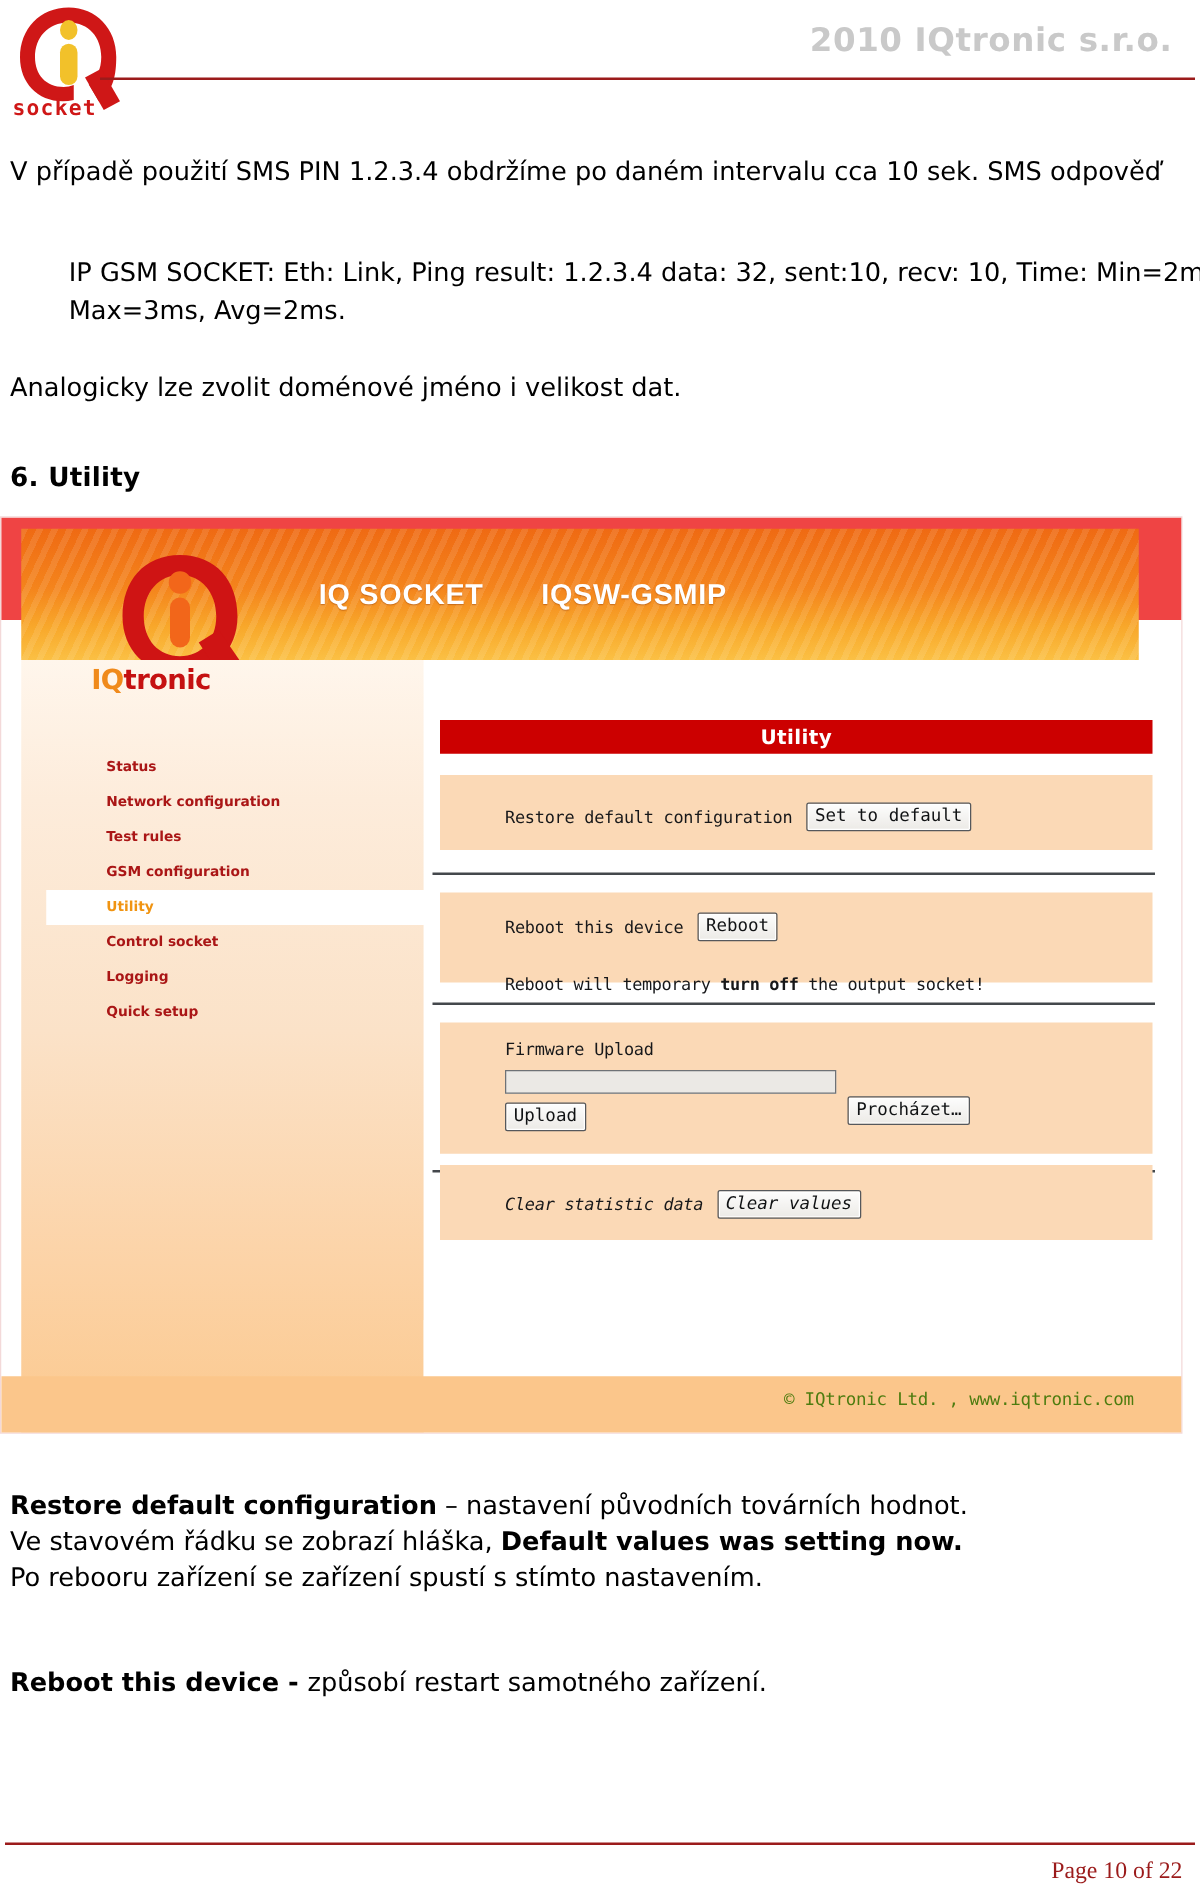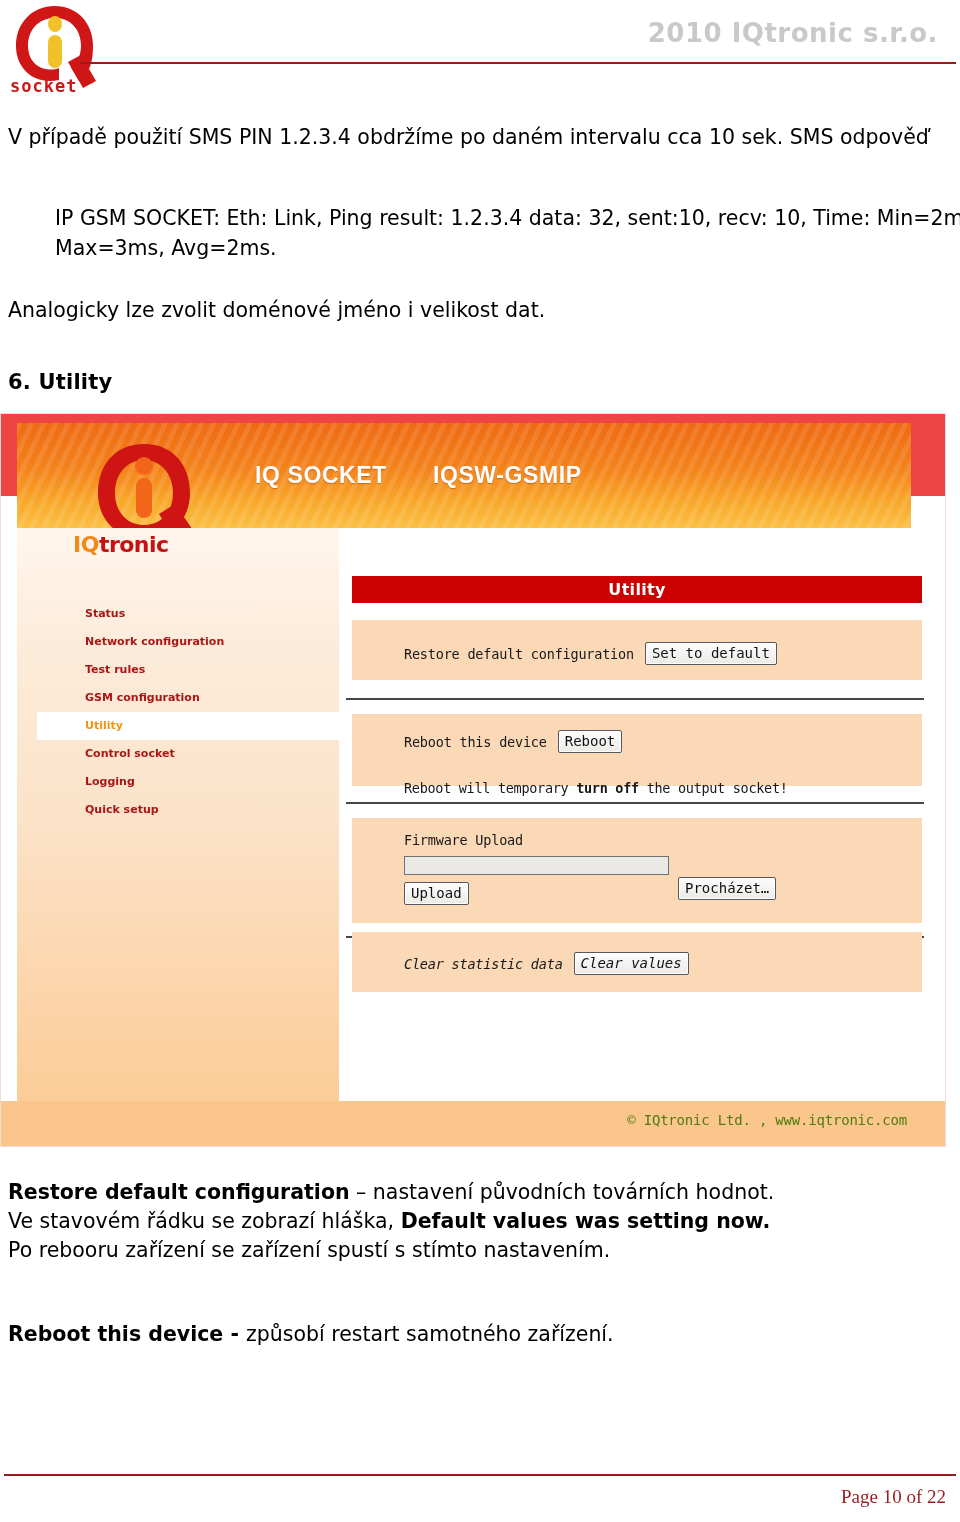--- a/index.html
+++ b/index.html
@@ -276,20 +276,21 @@
 
   
   .lower {
     position: absolute;
     left: 8px;
     width: 944px;
     font-family: "DejaVu Sans", sans-serif;
     font-size: 20.5px;
     line-height: 29px;
     color: #000;
+    margin-top: 12px;
   }
   .lower b { font-weight: bold; }
   .l1 { top: 1178px; }
   .l2 { top: 1320px; }
 
   
   .foot-rule {
     position: absolute;
     left: 4px; top: 1474px;
     width: 952px; height: 0;

